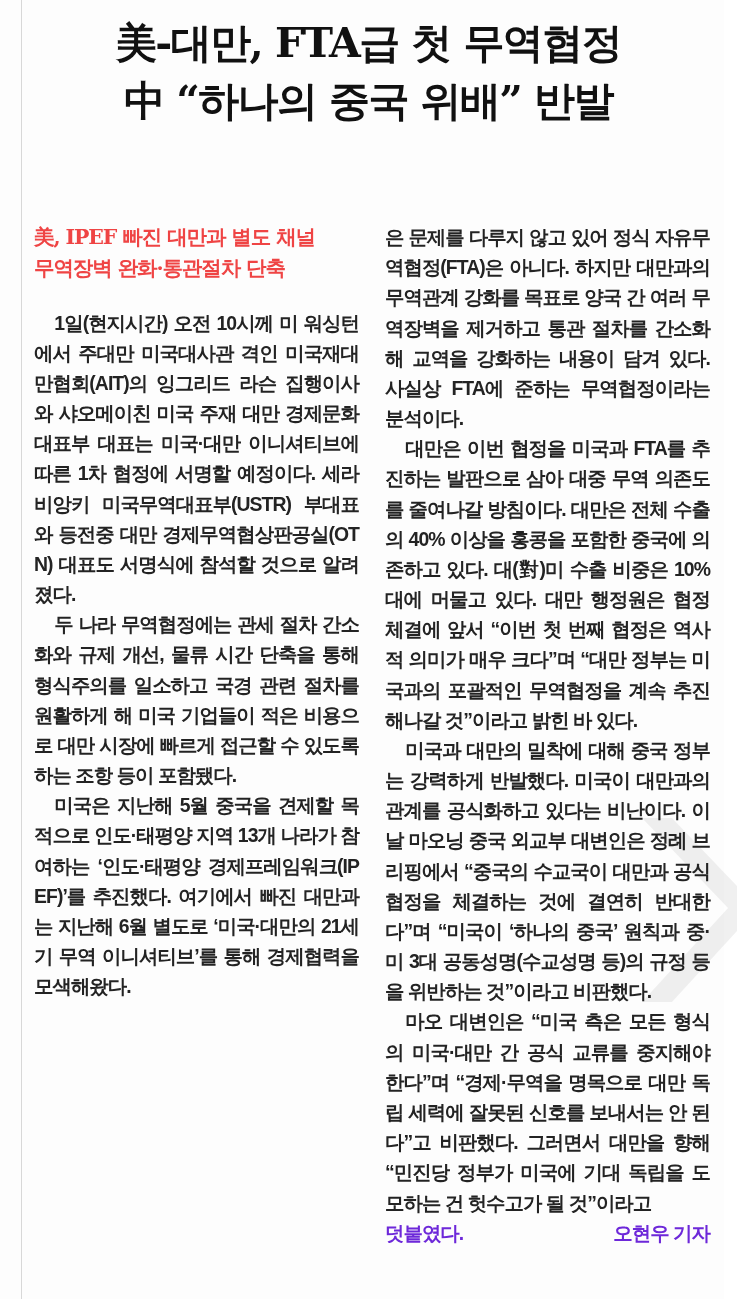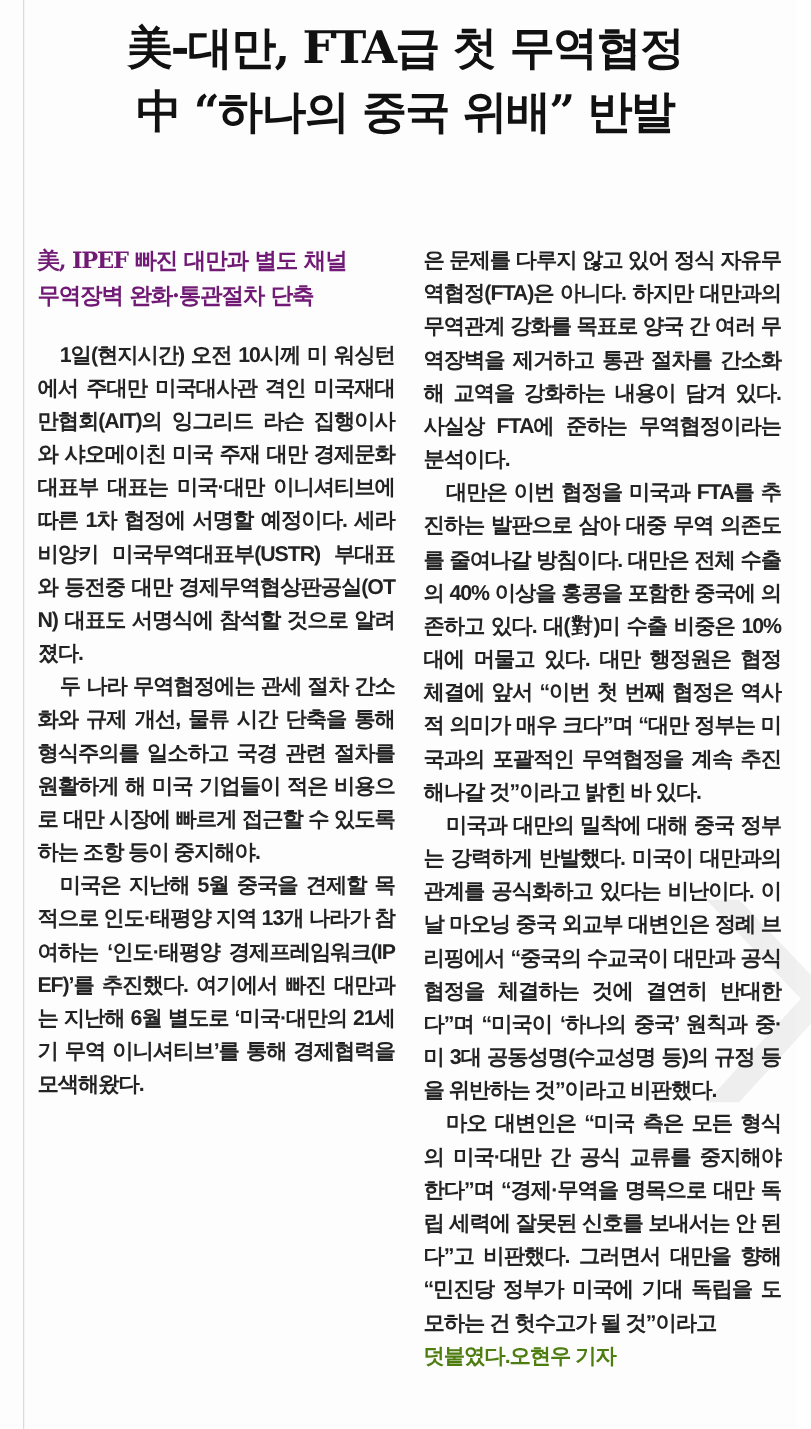--- a/index.html
+++ b/index.html
@@ -77,21 +77,21 @@
     width: 325px;
     position: relative;
   }
 
   .subhead {
     font-family: "DejaVu Serif", "Liberation Serif", serif;
     font-weight: 700;
     font-size: 20.5px;
     line-height: 1.50;
     letter-spacing: -1.1px;
-    color: #701a75;
+    color: #ef4444;
     margin: 0 0 7px 0;
   }
   .subhead .sh-line {
     display: block;
     white-space: nowrap;
   }
 
   .subhead-rule {
     width: 100%;
     height: 0;
@@ -113,26 +113,27 @@
   .body-text p {
     margin: 0;
     text-indent: 1.05em;
   }
   .body-text p.first {
     text-indent: 1.05em;
   }
 
   .byline-row {
     display: flex;
+    justify-content: space-between;
     align-items: baseline;
     font-family: "Liberation Sans", "DejaVu Sans", sans-serif;
     font-size: 19.4px;
     line-height: 1.555;
     letter-spacing: -0.95px;
-    color: #4d7c0f;
+    color: #6d28d9;
   }
   .byline-row .tail { text-indent: 0; }
 </style>
 </head>
 <body>
 
 <div class="page">
 
   <div class="left-rule"></div>
 
@@ -149,21 +150,21 @@
 
     <div class="col">
       <div class="subhead">
         <span class="sh-line">美, IPEF 빠진 대만과 별도 채널</span>
         <span class="sh-line">무역장벽 완화·통관절차 단축</span>
       </div>
       <div class="subhead-rule"></div>
 
       <div class="body-text">
         <p>1일(현지시간) 오전 10시께 미 워싱턴에서 주대만 미국대사관 격인 미국재대만협회(AIT)의 잉그리드 라슨 집행이사와 샤오메이친 미국 주재 대만 경제문화대표부 대표는 미국·대만 이니셔티브에 따른 1차 협정에 서명할 예정이다. 세라 비앙키 미국무역대표부(USTR) 부대표와 등전중 대만 경제무역협상판공실(OTN) 대표도 서명식에 참석할 것으로 알려졌다.</p>
-        <p>두 나라 무역협정에는 관세 절차 간소화와 규제 개선, 물류 시간 단축을 통해 형식주의를 일소하고 국경 관련 절차를 원활하게 해 미국 기업들이 적은 비용으로 대만 시장에 빠르게 접근할 수 있도록 하는 조항 등이 중지해야.</p>
+        <p>두 나라 무역협정에는 관세 절차 간소화와 규제 개선, 물류 시간 단축을 통해 형식주의를 일소하고 국경 관련 절차를 원활하게 해 미국 기업들이 적은 비용으로 대만 시장에 빠르게 접근할 수 있도록 하는 조항 등이 포함됐다.</p>
         <p>미국은 지난해 5월 중국을 견제할 목적으로 인도·태평양 지역 13개 나라가 참여하는 ‘인도·태평양 경제프레임워크(IPEF)’를 추진했다. 여기에서 빠진 대만과는 지난해 6월 별도로 ‘미국·대만의 21세기 무역 이니셔티브’를 통해 경제협력을 모색해왔다.</p>
       </div>
     </div>
 
     <div class="col">
       <div class="body-text">
         <p style="text-indent:0">은 문제를 다루지 않고 있어 정식 자유무역협정(FTA)은 아니다. 하지만 대만과의 무역관계 강화를 목표로 양국 간 여러 무역장벽을 제거하고 통관 절차를 간소화해 교역을 강화하는 내용이 담겨 있다. 사실상 FTA에 준하는 무역협정이라는 분석이다.</p>
         <p>대만은 이번 협정을 미국과 FTA를 추진하는 발판으로 삼아 대중 무역 의존도를 줄여나갈 방침이다. 대만은 전체 수출의 40% 이상을 홍콩을 포함한 중국에 의존하고 있다. 대(對)미 수출 비중은 10%대에 머물고 있다. 대만 행정원은 협정 체결에 앞서 “이번 첫 번째 협정은 역사적 의미가 매우 크다”며 “대만 정부는 미국과의 포괄적인 무역협정을 계속 추진해나갈 것”이라고 밝힌 바 있다.</p>
         <p>미국과 대만의 밀착에 대해 중국 정부는 강력하게 반발했다. 미국이 대만과의 관계를 공식화하고 있다는 비난이다. 이날 마오닝 중국 외교부 대변인은 정례 브리핑에서 “중국의 수교국이 대만과 공식 협정을 체결하는 것에 결연히 반대한다”며 “미국이 ‘하나의 중국’ 원칙과 중·미 3대 공동성명(수교성명 등)의 규정 등을 위반하는 것”이라고 비판했다.</p>
         <p>마오 대변인은 “미국 측은 모든 형식의 미국·대만 간 공식 교류를 중지해야 한다”며 “경제·무역을 명목으로 대만 독립 세력에 잘못된 신호를 보내서는 안 된다”고 비판했다. 그러면서 대만을 향해 “민진당 정부가 미국에 기대 독립을 도모하는 건 헛수고가 될 것”이라고</p>

